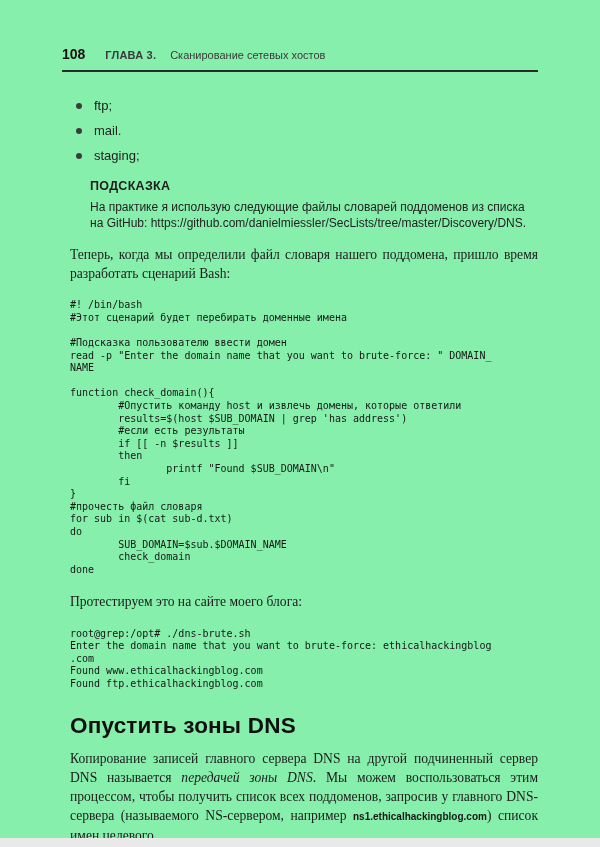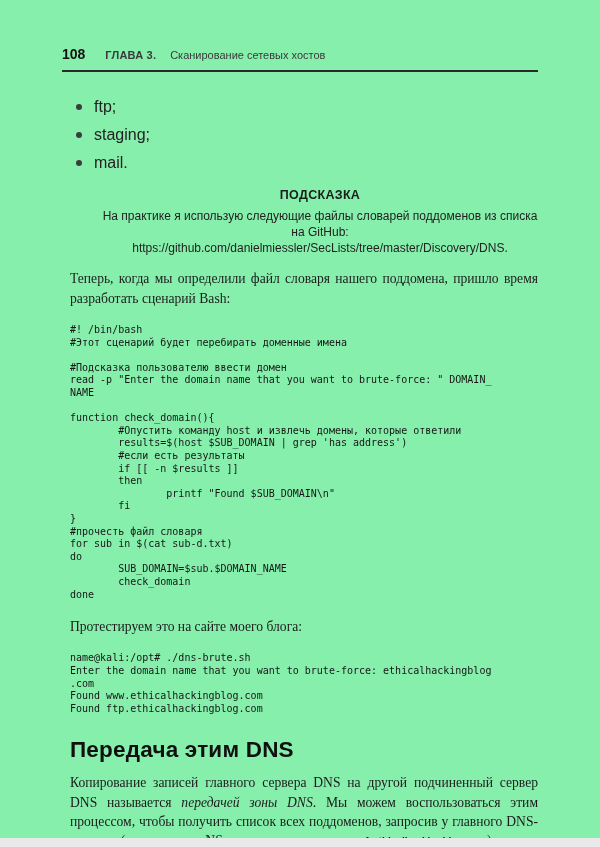--- a/index.html
+++ b/index.html
@@ -16,26 +16,26 @@
     padding-bottom:8px;
     font-family:"Liberation Sans",sans-serif;
   }
   .page-num{font-size:14px;font-weight:bold;color:#111;}
   .chapter-label{font-size:11px;font-weight:bold;color:#3a3a3a;margin-left:20px;letter-spacing:.2px;}
   .chapter-title{font-size:11px;color:#3a3a3a;margin-left:14px;}
   
   .content{margin:0 62px 0 70px;}
   
   .bullet-list{list-style:none;margin:26px 0 2px 0;padding:0;
-    font-family:"Liberation Sans",sans-serif;font-size:16px;color:#222;}
+    font-family:"Liberation Sans",sans-serif;font-size:13px;color:#222;}
   .bullet-list li{display:flex;align-items:center;margin:0 0 10px 6px;}
   .bullet-dot{width:6px;height:6px;border-radius:50%;background:#3c3c3c;
     display:inline-block;margin-right:12px;flex:0 0 auto;}
   
-  .hint{margin:16px 0 0 32px;font-family:"Liberation Sans",sans-serif;text-align:center;}
+  .hint{margin:16px 0 0 20px;font-family:"Liberation Sans",sans-serif;}
   .hint-title{font-size:12.5px;font-weight:bold;color:#1d1d1d;margin:0 0 7px 0;letter-spacing:.3px;}
   .hint-text{font-size:12px;line-height:1.32;color:#222;margin:0;}
   
   .para{
     font-family:"Liberation Serif","DejaVu Serif",serif;
     font-size:13.6px;line-height:1.42;color:#1b1b1b;
     text-align:justify;margin:13px 0 0 0;
   }
   .para.tight{margin-top:16px;text-align:left;}
   
@@ -69,25 +69,25 @@
 
   <div class="content">
 
     <ul class="bullet-list">
       <li>
         <span class="bullet-dot"></span>
         <span>ftp;</span>
       </li>
       <li>
         <span class="bullet-dot"></span>
-        <span>staging;</span>
+        <span>mail.</span>
       </li>
       <li>
         <span class="bullet-dot"></span>
-        <span>mail.</span>
+        <span>staging;</span>
       </li>
     </ul>
 
     <div class="hint">
       <p class="hint-title">ПОДСКАЗКА</p>
       <p class="hint-text">На практике я использую следующие файлы словарей поддоменов из списка на GitHub: https://github.com/danielmiessler/SecLists/tree/master/Discovery/DNS.</p>
     </div>
 
     <p class="para">Теперь, когда мы определили файл словаря нашего поддомена, пришло время разработать сценарий Bash:</p>
 
@@ -109,24 +109,24 @@
 }
 #прочесть файл словаря
 for sub in $(cat sub-d.txt)
 do
         SUB_DOMAIN=$sub.$DOMAIN_NAME
         check_domain
 done</pre>
 
     <p class="para tight">Протестируем это на сайте моего блога:</p>
 
-    <pre class="code">name@kali:/opt# ./dns-brute.sh
+    <pre class="code">root@grep:/opt# ./dns-brute.sh
 Enter the domain name that you want to brute-force: ethicalhackingblog
 .com
 Found www.ethicalhackingblog.com
 Found ftp.ethicalhackingblog.com</pre>
 
-    <h1 class="section-heading">Передача этим DNS</h1>
+    <h1 class="section-heading">Опустить зоны DNS</h1>
 
     <p class="para" style="margin-top:10px;"><span>Копирование записей главного сервера DNS на другой подчиненный сервер DNS называется </span><span class="italic">передачей зоны DNS</span><span>. Мы можем воспользоваться этим процессом, чтобы получить список всех поддоменов, запросив у главного DNS-сервера (называемого NS-сервером, например </span><span class="inline-domain">ns1.ethicalhackingblog.com</span><span>) список имен целевого</span></p>
 
   </div>
 </div>
 
 </body></html>

